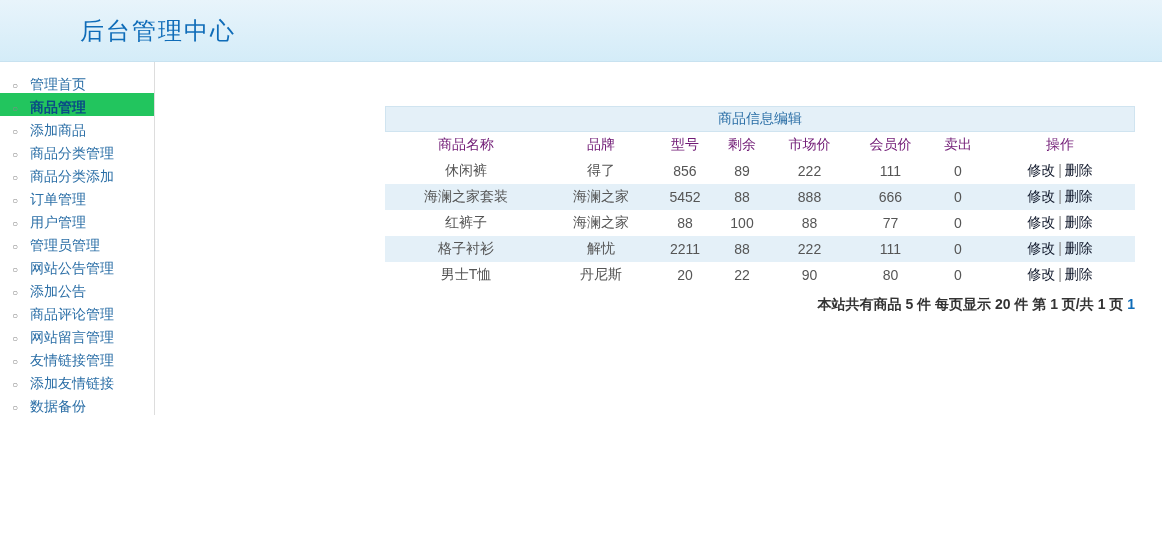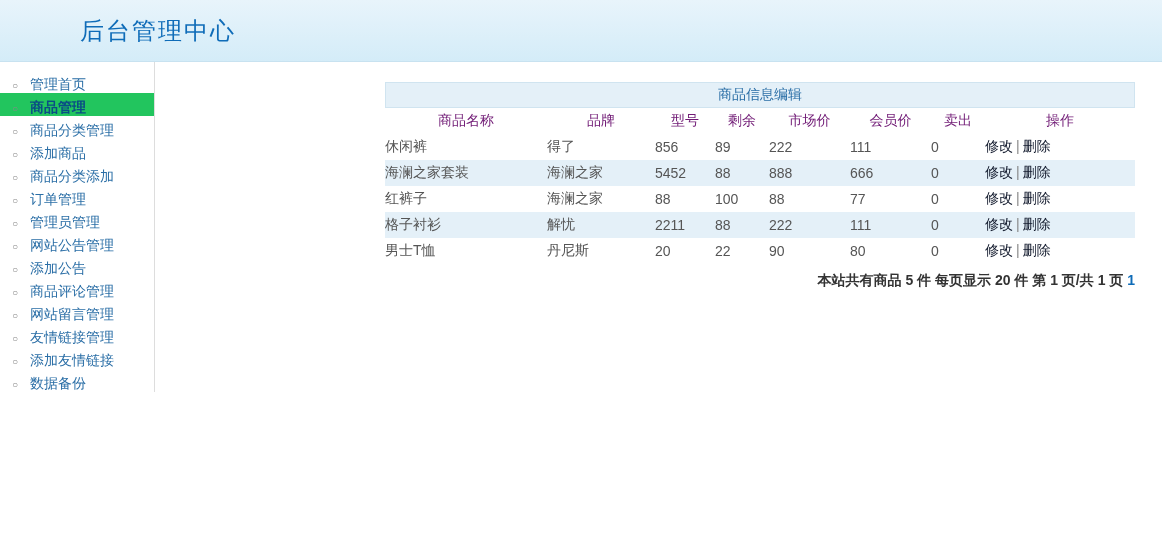--- a/index.html
+++ b/index.html
@@ -56,20 +56,21 @@
       background: #22c55e;
       color: #0a4d85;
       font-weight: bold;
     }
     .main {
       flex: 1;
       padding: 20px 20px 20px 230px;
     }
     .table-wrap {
       width: 750px;
+      margin-top: 24px;
     }
     .table-title {
       background: #e4f0f8;
       text-align: center;
       color: #2a6ea6;
       padding: 3px 0;
       font-size: 14px;
       border: 1px solid #d0e4f0;
     }
     table {
@@ -77,20 +78,21 @@
       border-collapse: collapse;
     }
     th {
       font-weight: normal;
       color: #701a75;
       text-align: center;
       padding: 4px 0;
       font-size: 14px;
     }
     td {
+      text-align: center;
       padding: 4px 0;
       color: #555;
       font-size: 14px;
     }
     tbody tr:nth-child(even) {
       background: #e4f0f8;
     }
     .op-link {
       color: #0f172a;
       cursor: pointer;
@@ -115,24 +117,25 @@
 
 <div class="header">
   <span class="header-title">后台管理中心</span>
 </div>
 
 <div class="container">
   <div class="sidebar">
     <ul id="sidebar-list">
         <li>管理首页</li>
         <li class="active">商品管理</li>
+        <li>添加商品</li>
         <li>商品分类管理</li>
-        <li>添加商品</li>
         <li>商品分类添加</li>
         <li>订单管理</li>
+        <li>用户管理</li>
         <li>管理员管理</li>
         <li>网站公告管理</li>
         <li>添加公告</li>
         <li>商品评论管理</li>
         <li>网站留言管理</li>
         <li>友情链接管理</li>
         <li>添加友情链接</li>
         <li>数据备份</li>
       </ul>
   </div>

